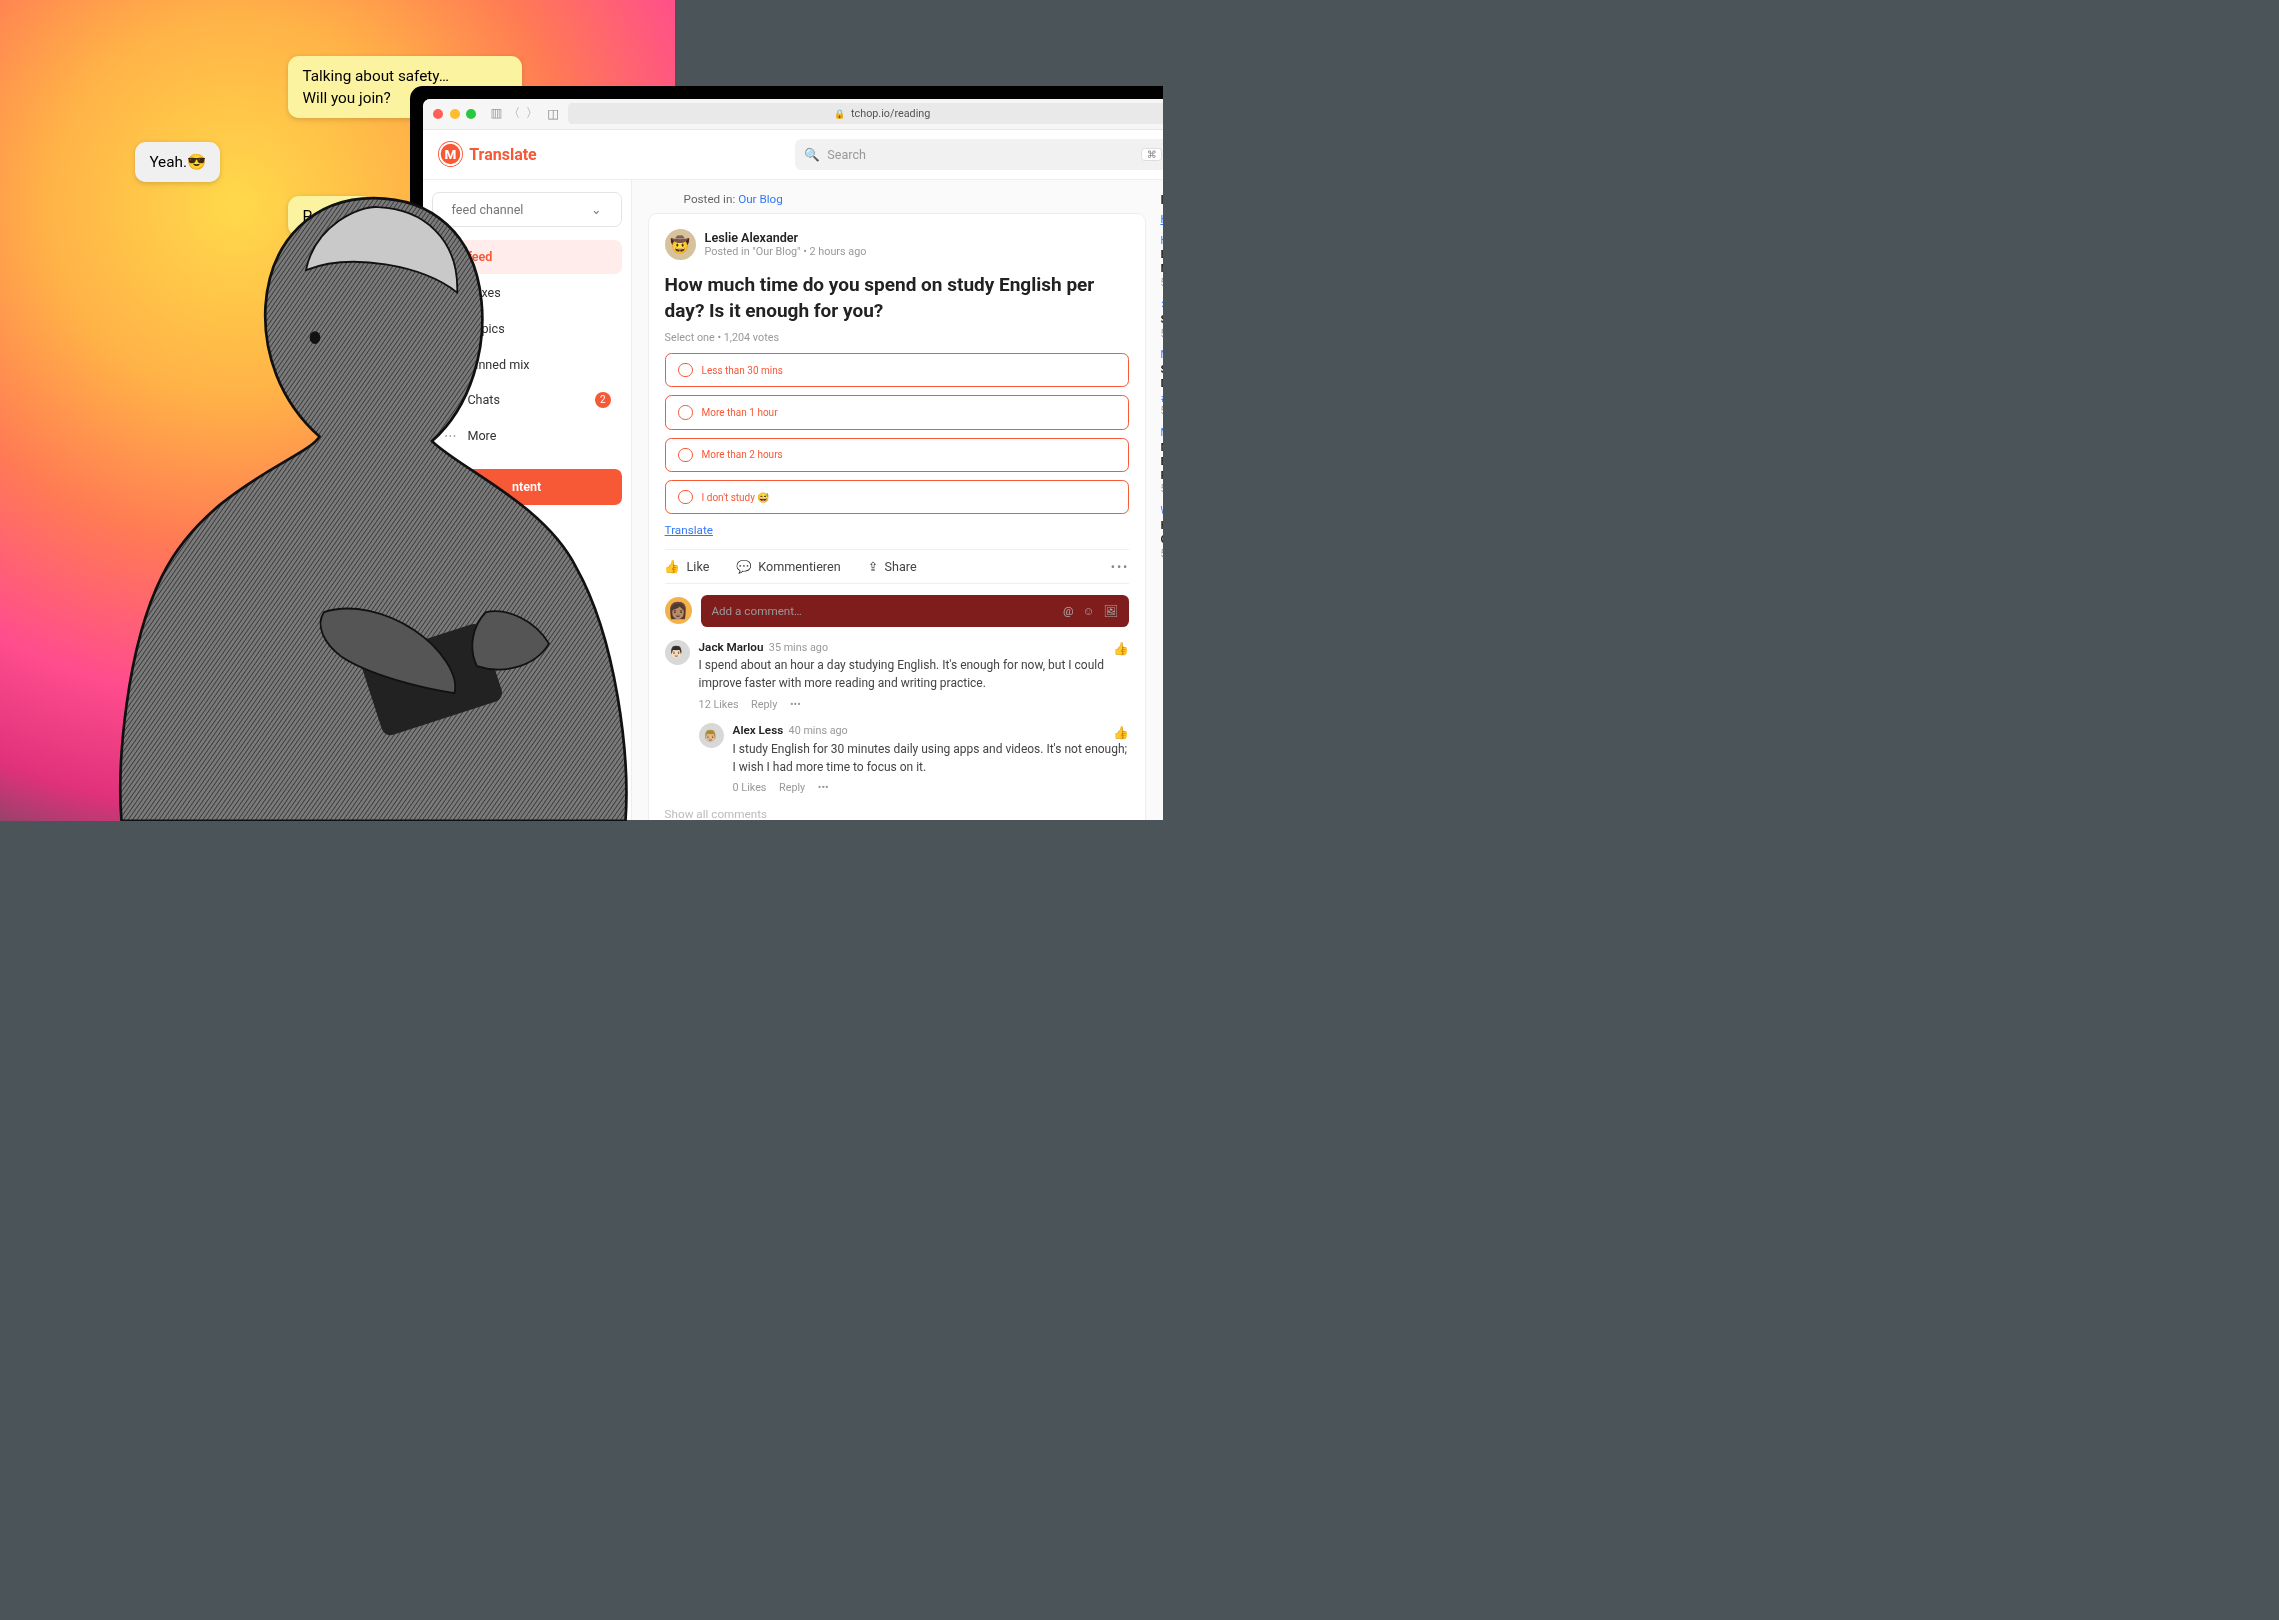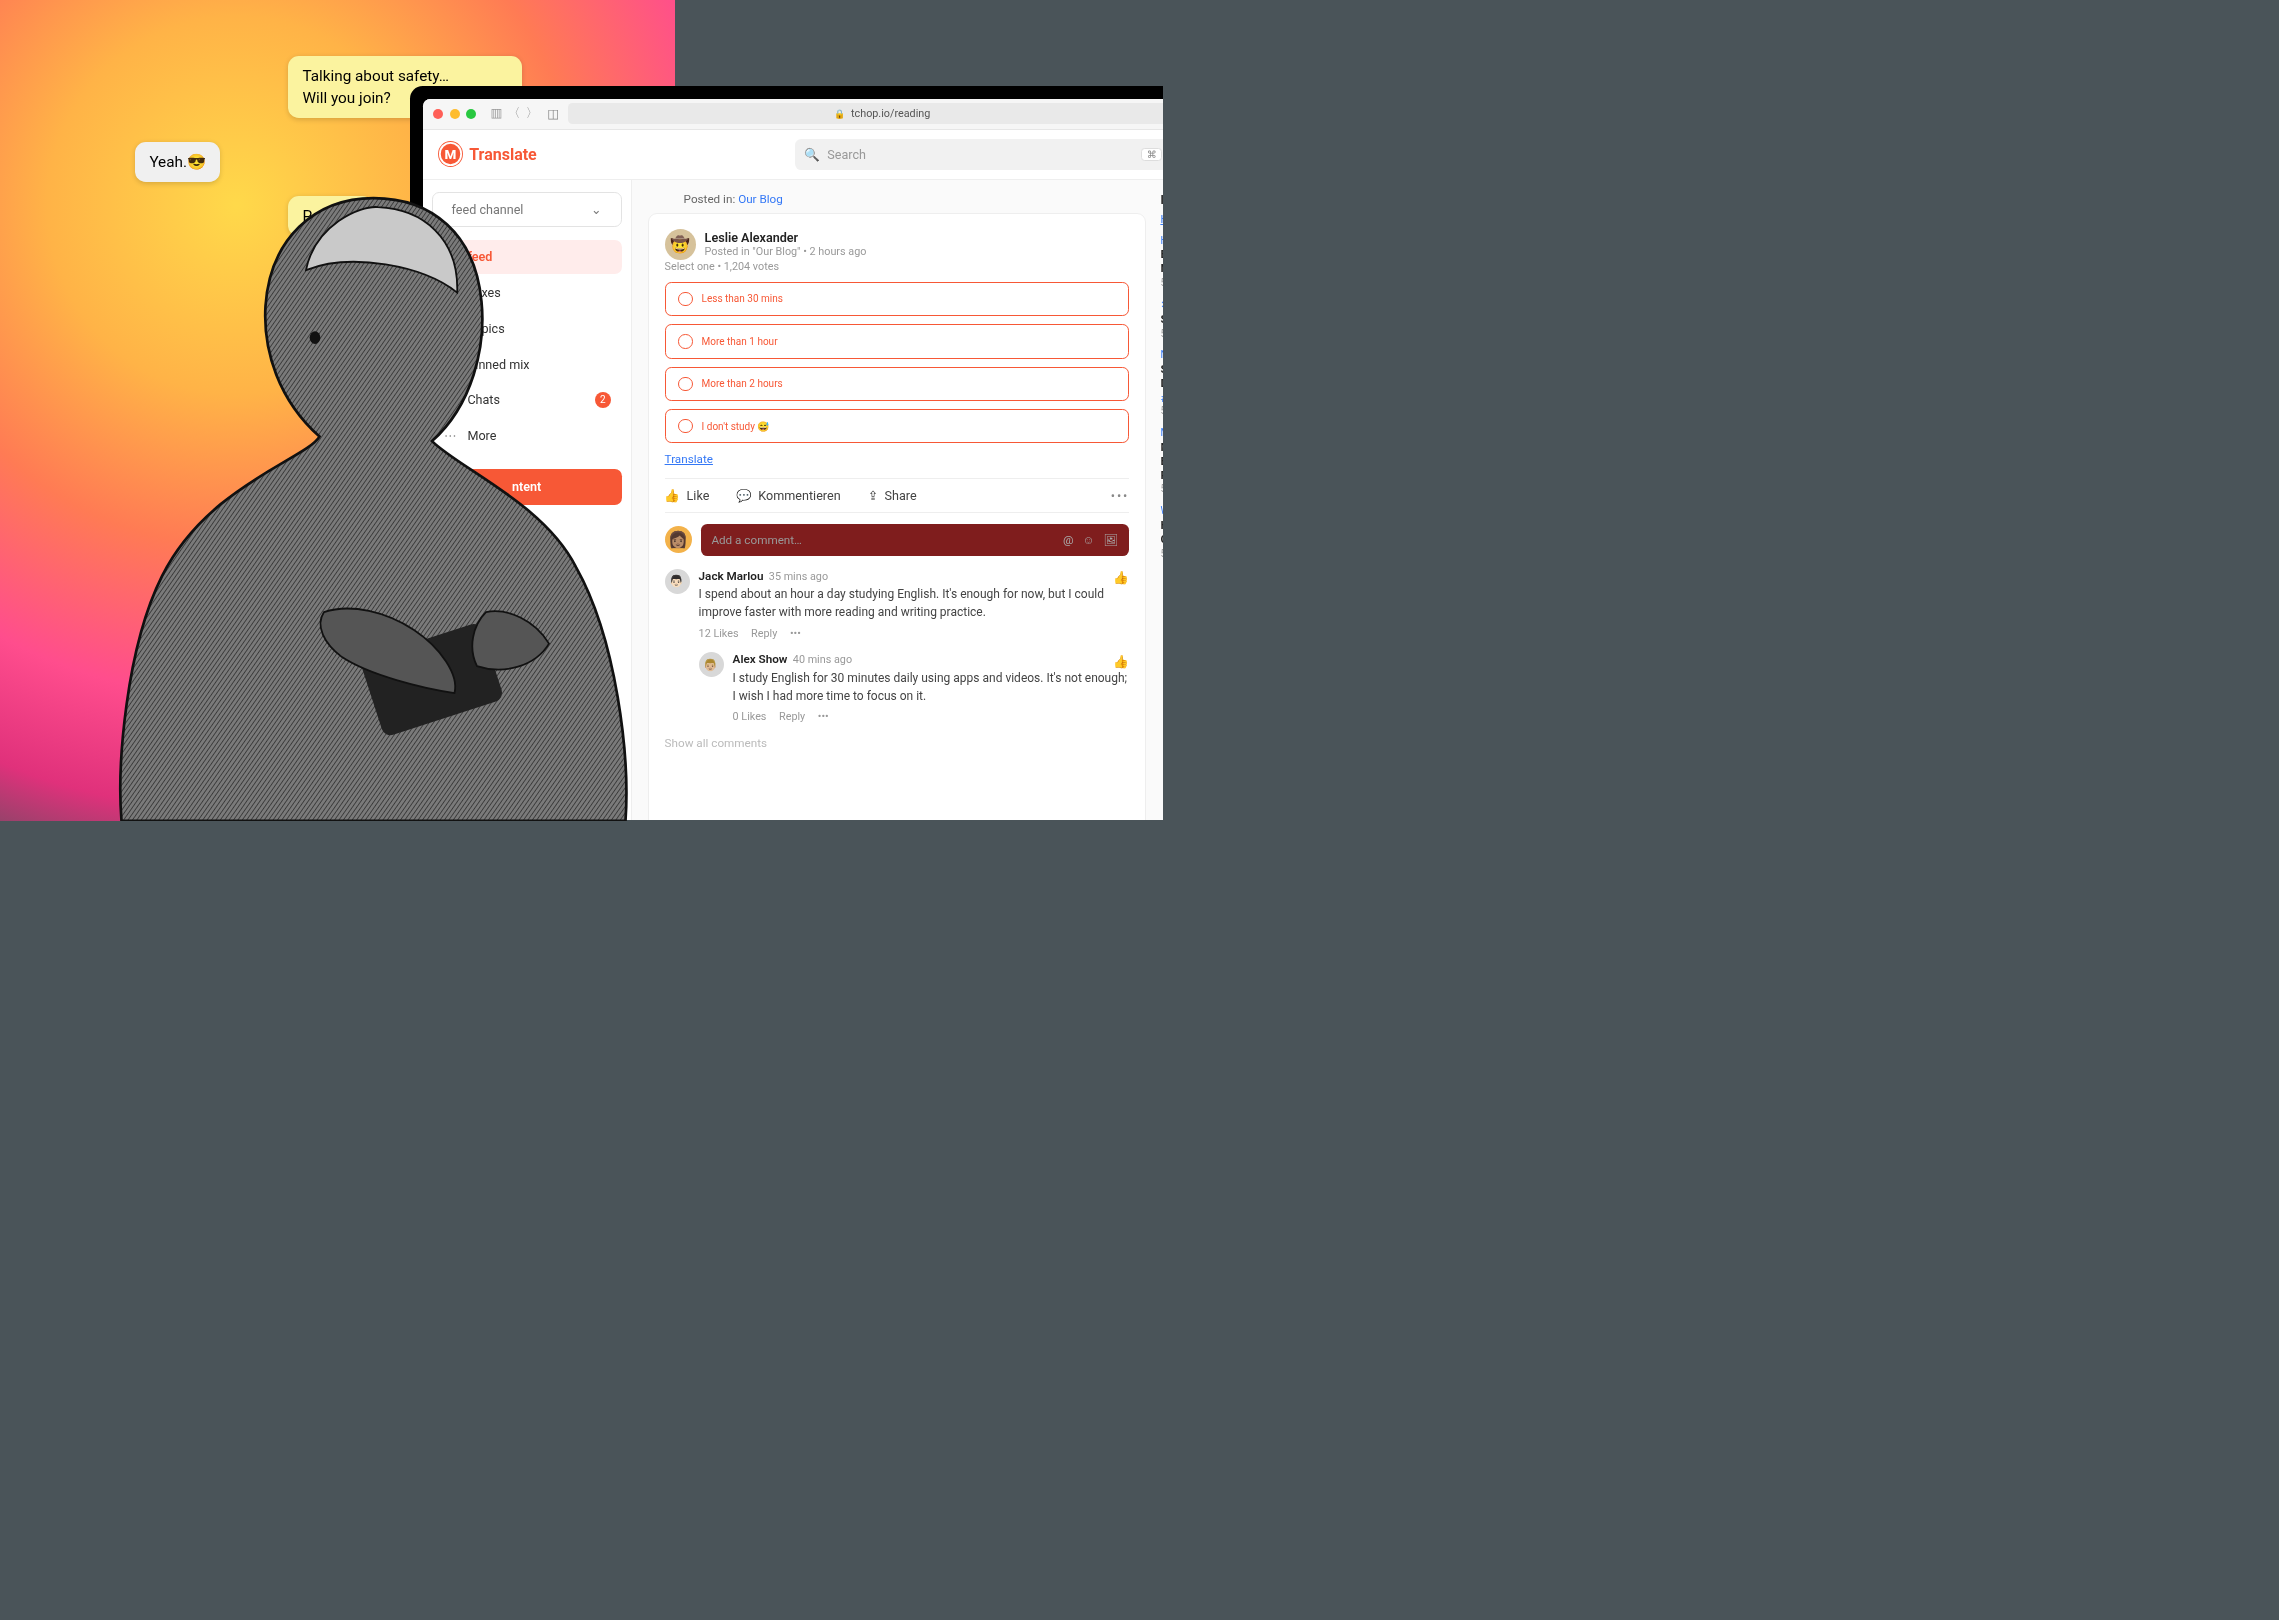--- a/index.html
+++ b/index.html
@@ -201,20 +201,21 @@
           </div>
 
           <article class="card">
             <header class="post-head">
               <div class="avatar">🤠</div>
               <div>
                 <div class="post-author">Leslie Alexander</div>
                 <div class="post-meta">Posted in "Our Blog" • 2 hours ago</div>
               </div>
             </header>
+            <h2 class="post-title">How much time do you spend on study English per day? Is it enough for you?</h2>
             <div class="vote-meta">Select one • 1,204 votes</div>
             <div class="poll">
               <div class="poll-opt">
                   <span class="radio"></span>
                   <span>Less than 30 mins</span>
                 </div>
               <div class="poll-opt">
                   <span class="radio"></span>
                   <span>More than 1 hour</span>
                 </div>
@@ -267,21 +268,21 @@
                     <span>Reply</span>
                     <span>•••</span>
                   </div>
               </div>
               <div class="c-like red">👍</div>
             </div>
 
             <div class="comment reply">
               <div class="avatar">👨🏼</div>
               <div class="c-body">
-                <div class="c-head"><span class="name">Alex Show</span><span class="time">40 mins ago</span></div>
+                <div class="c-head"><span class="name">Alex Less</span><span class="time">40 mins ago</span></div>
                 <div class="c-text">I study English for 30 minutes daily using apps and videos. It's not enough; I wish I had more time to focus on it.</div>
                 <div class="c-meta">
                     <span>0  Likes</span>
                     <span>Reply</span>
                     <span>•••</span>
                   </div>
               </div>
               <div class="c-like gray">👍</div>
             </div>
 

